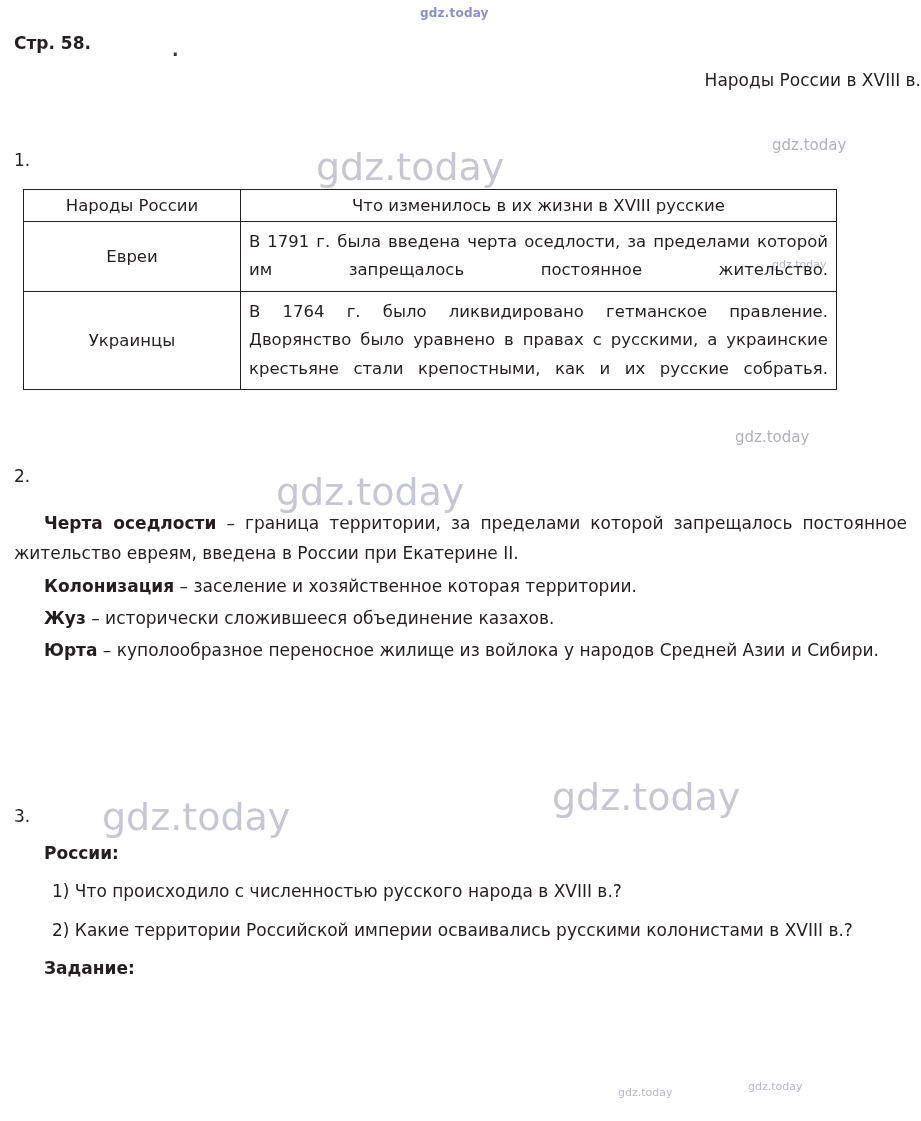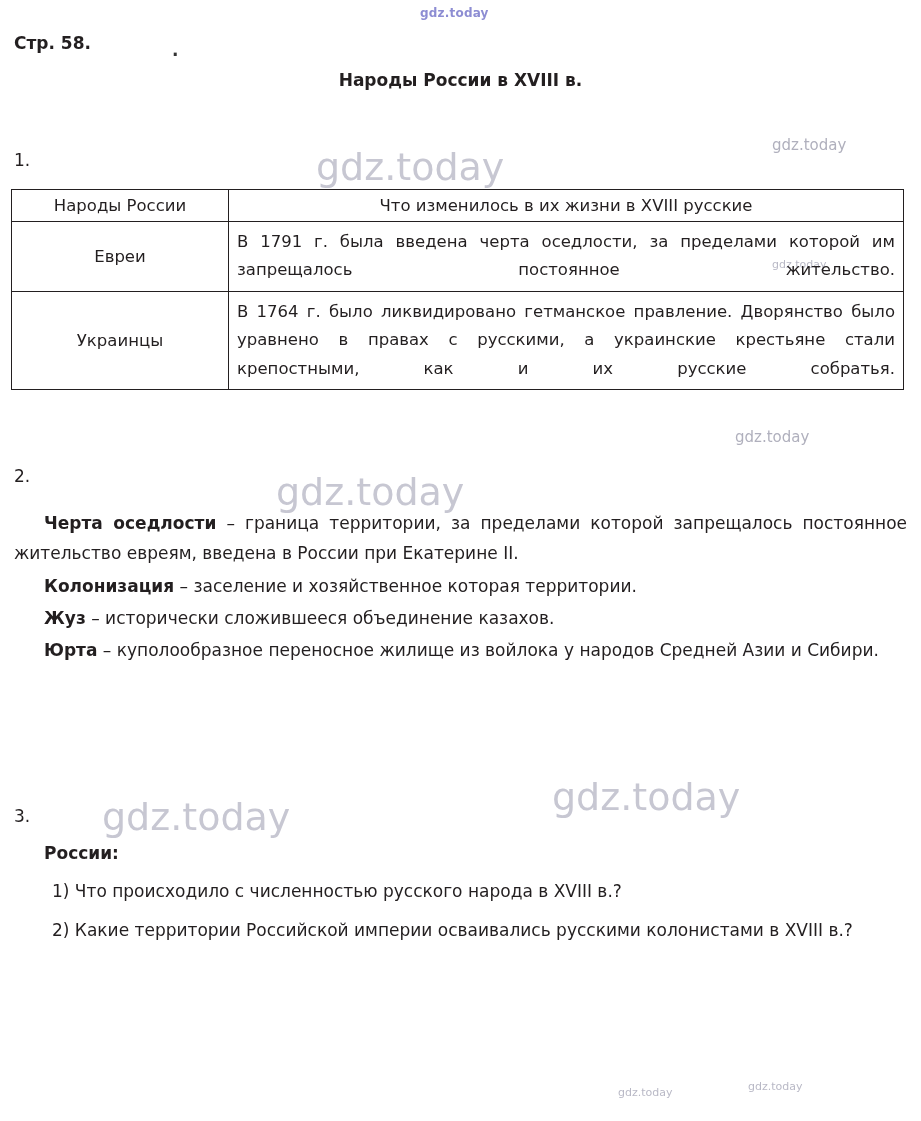--- a/index.html
+++ b/index.html
@@ -51,40 +51,40 @@
     top: 40px;
     font-size: 17px;
     font-weight: 700;
     color: #333;
   }
   .doc-title {
     position: absolute;
     left: 0;
     right: 0;
     top: 70px;
-    text-align: center;
+    text-align: right;
     font-size: 17px;
-    font-weight: 700;
+    font-weight: 400;
   }
 
   .num {
     position: absolute;
     font-size: 17px;
     font-weight: 400;
     color: #231f20;
   }
   #num1 { left: 14px; top: 150px; }
   #num2 { left: 14px; top: 466px; }
   #num3 { left: 14px; top: 806px; }
 
   table.tbl {
     position: absolute;
-    left: 11px;
+    left: 23px;
     top: 189px;
-    width: 893px;
+    width: 814px;
     border-collapse: collapse;
     font-size: 16.5px;
     border-radius: 10px;
   }
   table.tbl td, table.tbl th {
     border: 1px solid #231f20;
     padding: 6px 8px;
     vertical-align: middle;
     font-weight: 400;
   }
@@ -172,15 +172,16 @@
     <p class="p-just ind"><b>Черта оседлости</b><span> – граница территории, за пределами которой запрещалось постоянное жительство евреям, введена в России при Екатерине II.</span></p>
     <p class="p-just ind"><b>Колонизация</b><span> – заселение и хозяйственное которая территории.</span></p>
     <p class="p-just ind"><b>Жуз</b><span> – исторически сложившееся объединение казахов.</span></p>
     <p class="p-just ind"><b>Юрта</b><span> – куполообразное переносное жилище из войлока у народов Средней Азии и Сибири.</span></p>
   </div>
 
   <div class="body-block" id="block3">
     <p class="p-just ind"><b>России:</b></p>
     <p class="p-just ind q-line">1) Что происходило с численностью русского народа в XVIII в.?</p>
     <p class="p-just ind q-line">2) Какие территории Российской империи осваивались русскими колонистами в XVIII в.?</p>
+    <p class="p-just ind"><b>Задание:</b></p>
   </div>
 
 </div>
 
 </body></html>

